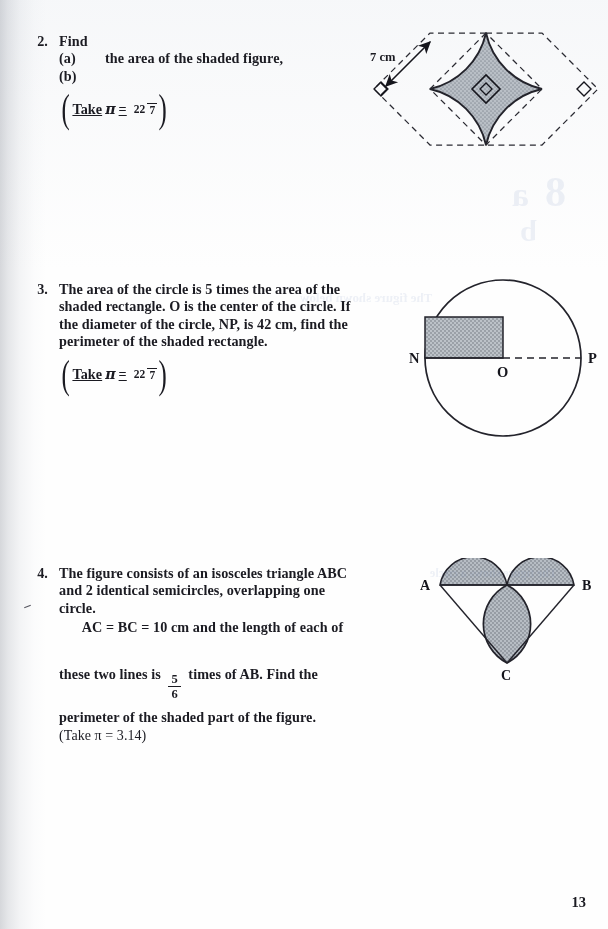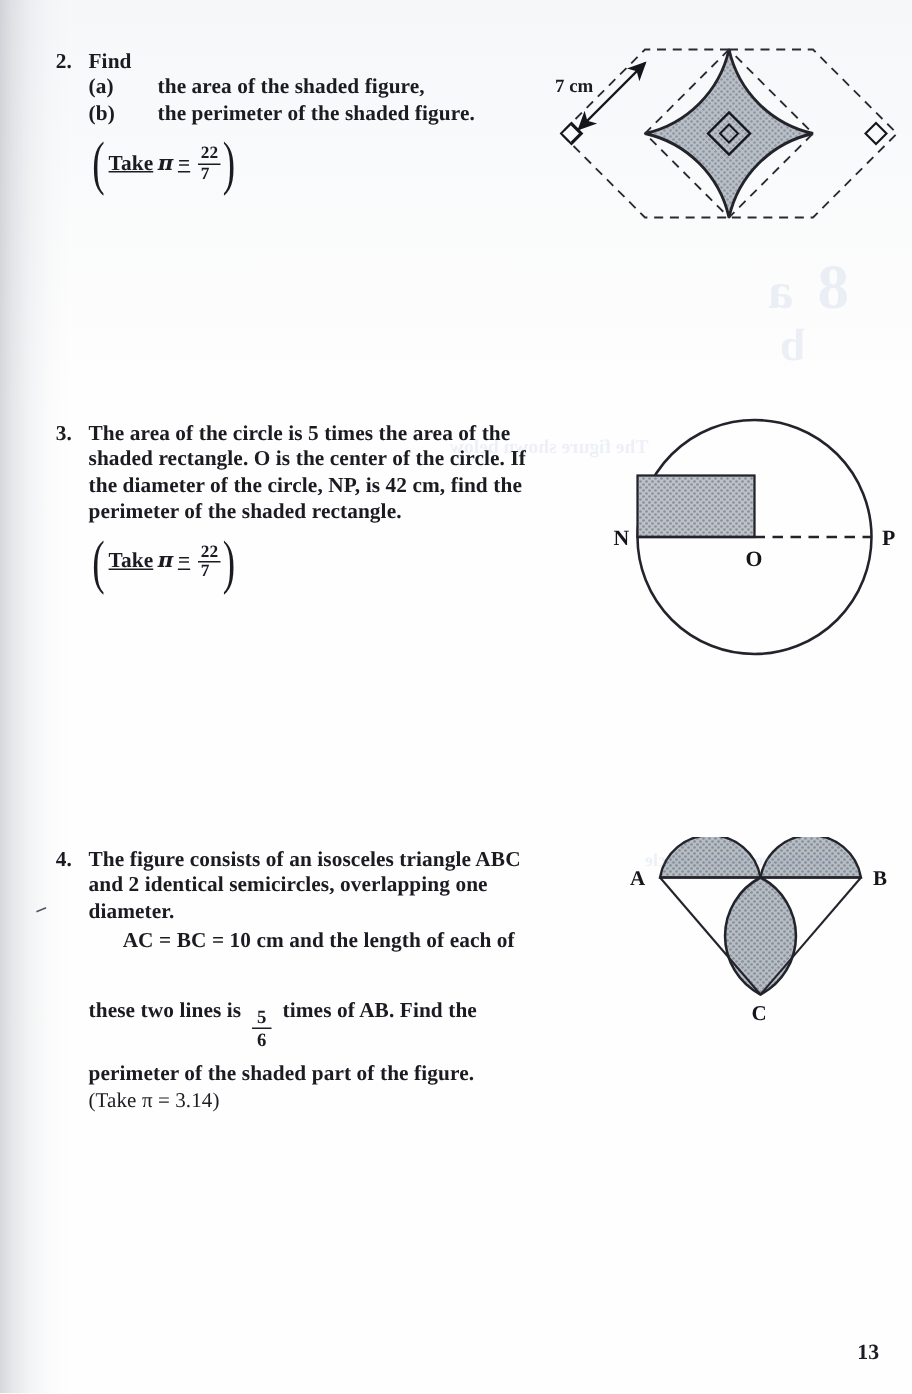--- a/index.html
+++ b/index.html
@@ -87,21 +87,22 @@
     line-height: 0.8;
     font-weight: 400;
     transform: scaleX(0.62);
     display: inline-block;
   }
   .paren.left  { margin-right: -3px; }
   .paren.right { margin-left: -3px; }
   .take-lbl { padding: 0 3px; text-decoration: underline; }
   .frac {
     display: inline-flex;
-    flex-direction: column;
+    flex-direction: row;
+    align-items: center;
     font-size: 11.5px;
     line-height: 1.08;
     vertical-align: middle;
     margin: 0 2px;
   }
   .frac .num { padding: 0 2px; }
   .frac .den { padding: 0 2px; border-top: 1.1px solid #1b1b22; }
   .pi-sym { font-style: italic; font-family: "DejaVu Serif", serif; }
 
   .inline-frac {
@@ -149,21 +150,20 @@
   <div class="q" style="left:26px; top:33px; width:330px;">
     <span class="q-num">2.</span>
     <div class="q-body">
       <div>Find</div>
       <div class="sub-row">
         <span class="sub-tag">(a)</span>
         <span class="sub-text">the area of the shaded figure,</span>
       </div>
       <div class="sub-row">
         <span class="sub-tag">(b)</span>
-        <span class="sub-text">the perimeter of the shaded figure.</span>
       </div>
       <div class="take-pi">
         <span class="paren left">(</span>
         <span class="take-lbl">Take</span>
         <span class="pi-sym">π</span>
         <span class="take-lbl">=</span>
         <span class="frac">
           <span class="num">22</span>
           <span class="den">7</span>
         </span>
@@ -256,21 +256,21 @@
       <text x="99" y="101" font-family="'Liberation Serif', serif" font-size="14.5" font-weight="700" fill="#15151c">O</text>
       <text x="190" y="87" font-family="'Liberation Serif', serif" font-size="14.5" font-weight="700" fill="#15151c">P</text>
     </svg>
   </div>
 
   <div class="q" style="left:26px; top:565px; width:340px;">
     <span class="q-num">4.</span>
     <div class="q-body">
       <div>The figure consists of an isosceles triangle ABC</div>
       <div>and 2 identical semicircles, overlapping one</div>
-      <div>diameter.</div>
+      <div>circle.</div>
       <div style="margin-top:2px;text-align:center;">AC = BC = 10 cm and the length of each of</div>
       <div class="loose" style="margin-top:24px;">
         <span>these two lines is</span>
         <span class="inline-frac">
           <span class="num">5</span>
           <span class="den">6</span>
         </span>
         <span>times of AB. Find the</span>
       </div>
       <div style="margin-top:8px;">perimeter of the shaded part of the figure.</div>

